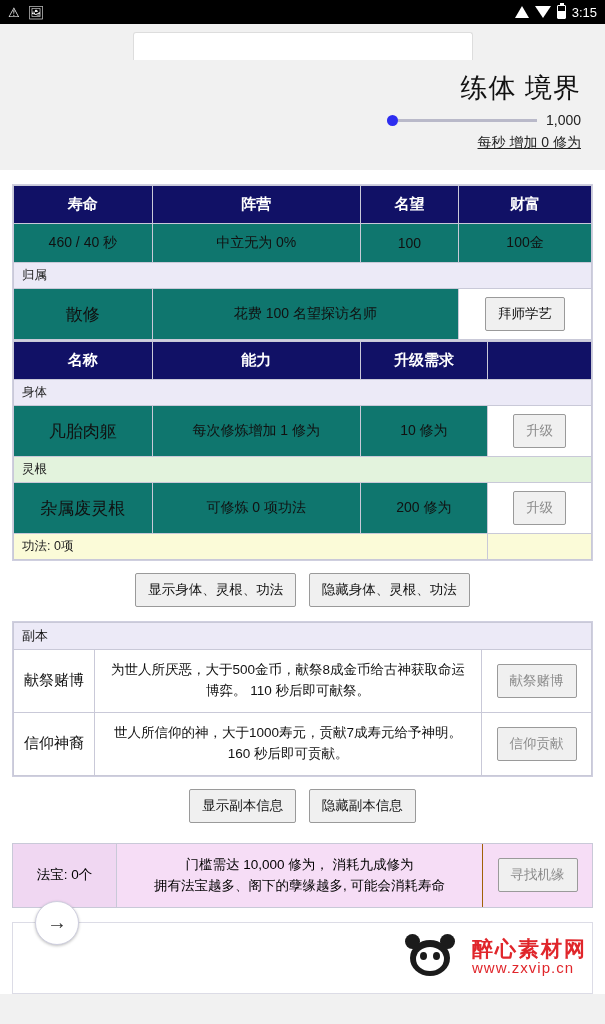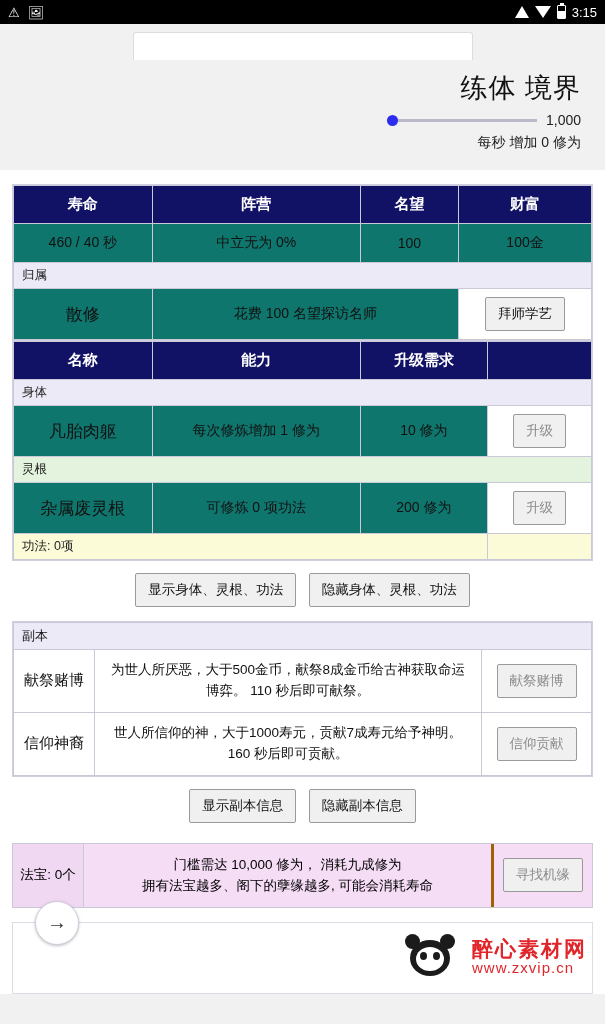--- a/index.html
+++ b/index.html
@@ -37,21 +37,21 @@
     overflow:hidden; color:#888; font-size:13px; text-align:center; line-height:34px;
   }
   .title-row {
     text-align:right; padding:10px 14px 2px 0;
     font-size:27px; color:#111; letter-spacing:1px;
   }
   .slider-row { display:flex; justify-content:flex-end; align-items:center; gap:0; padding:4px 14px 0 0;}
   .track { width:150px; height:3px; background:#b9b9c9; position:relative;}
   .track .knob { position:absolute; left:0; top:-4px; width:11px;height:11px;border-radius:50%;background:#2d2df0;}
   .slider-val { font-size:14px; color:#222; min-width:44px; text-align:right;}
-  .rate-row { text-align:right; padding:6px 14px 10px 0; font-size:14px; color:#222;}
+  .rate-row { text-align:right; padding:6px 14px 10px 0; font-size:14px; color:#222;text-decoration:underline;}
 
   
   .panel {
     background:#fff; margin:0 12px 0 12px; border:1px solid #cfcfdf;
   }
   .panel-wrap { background:#fff; padding:14px 0 0 0; }
 
   table { border-collapse:collapse; width:100%; table-layout:fixed; }
   td, th { border:1px solid #c9c9d8; font-size:14px; color:#111; }
 
@@ -79,23 +79,23 @@
 
   .fb-label td { background:#eceaf7; font-size:13px; padding:4px 8px; text-align:left; }
   .fb-name { text-align:center; font-size:15px; padding:10px 6px; background:#fff; }
   .fb-desc { padding:10px 10px; font-size:13.5px; line-height:1.55; background:#fff; text-align:center;}
 
   
   .treasure {
     margin:6px 12px 0 12px; border:1px solid #c9c9d8; display:flex; align-items:stretch;
     background:#f6ddf6;
   }
-  .tr-label { width:71px; background:#f0d7f2; border-right:1px solid #c9c9d8; display:flex; align-items:center; justify-content:center; font-size:13.5px;}
+  .tr-label { width:104px; background:#f0d7f2; border-right:1px solid #c9c9d8; display:flex; align-items:center; justify-content:center; font-size:13.5px;}
   .tr-text { flex:1; background:#f6ddf6; padding:10px 6px; text-align:center; font-size:13.5px; line-height:1.6;}
-  .tr-btn { width:101px; background:#f6ddf6; display:flex;align-items:center;justify-content:center;border-left:3px solid #a16207;}
+  .tr-btn { width:110px; background:#f6ddf6; display:flex;align-items:center;justify-content:center;border-left:1px solid #a16207;}
 
   
   .bottom-panel {
     margin:14px 12px 0 12px; background:#fff; border:1px solid #dcdce6; height:72px; position:relative;
   }
   .fab {
     position:absolute; left:22px; top:-22px; width:44px;height:44px;border-radius:50%;
     background:#fff; border:1px solid #cfcfdf; box-shadow:0 1px 3px rgba(0,0,0,.25);
     display:flex;align-items:center;justify-content:center; font-size:20px; color:#333;
   }

